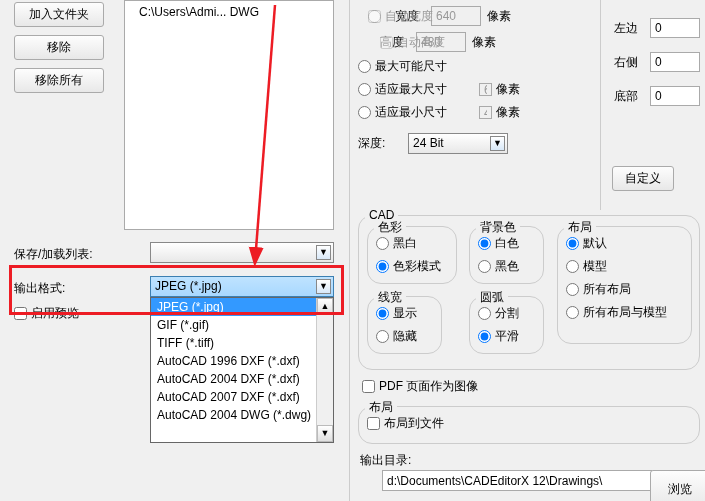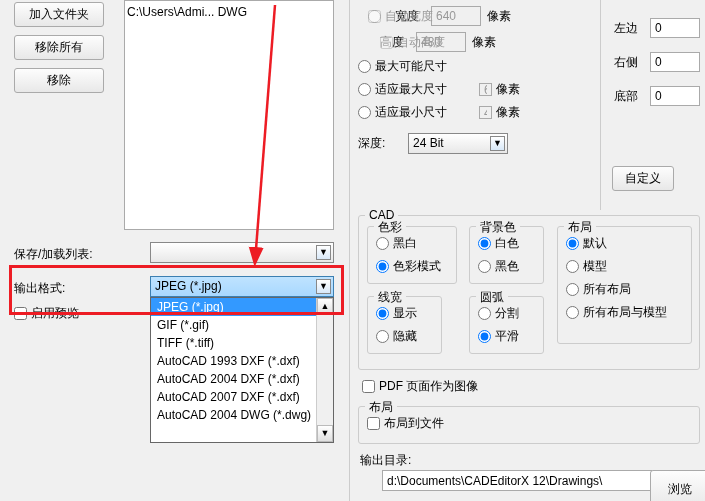--- a/index.html
+++ b/index.html
@@ -1,49 +1,49 @@
 <!DOCTYPE html>
 <html><head>
 <meta charset="utf-8">
 <style>
 *{box-sizing:border-box;margin:0;padding:0;font-family:"Microsoft YaHei","SimSun",sans-serif;font-size:12px}
 body{background:#f0f0f0;width:705px;height:501px;overflow:hidden;position:relative}
 .btn{background:linear-gradient(#fdfdfd,#e8e8e8);border:1px solid #aaa;border-radius:3px;padding:3px 0;text-align:center;cursor:pointer;width:90px;margin-bottom:8px}
 .leftcol{position:absolute;left:14px;top:2px;width:100px}
-.filelist{position:absolute;left:124px;top:0;width:210px;height:230px;background:#fff;border:1px solid #aaa;padding:4px 2px;overflow:hidden}
+.filelist{position:absolute;left:124px;top:0;width:210px;height:230px;background:#fff;border:1px solid #aaa;padding:4px 14px;overflow:hidden}
 .lbl{position:absolute;font-size:12px;color:#000}
 .combo{position:absolute;background:linear-gradient(#fff,#e8e8e8);border:1px solid #888;height:21px;line-height:19px;padding:0 4px}
 .combo .arrow{position:absolute;right:2px;top:2px;width:15px;height:15px;border:1px solid #888;background:linear-gradient(#fff,#d8e8f8);text-align:center;line-height:13px;font-size:9px}
 .combo.open{background:linear-gradient(#bfe3ff,#a8d8ff);border:1px solid #3c7fb1}
 .dropdown{position:absolute;background:#fff;border:1px solid #666;z-index:10}
 .dropdown .item{padding:2px 6px;height:18px;line-height:14px;cursor:pointer}
 .dropdown .item.sel{background:#3399ff;color:#fff}
 .dropdown .sb{position:absolute;right:0;top:0;bottom:0;width:17px;background:#f0f0f0;border-left:1px solid #ccc}
 .dropdown .sb .ar{height:17px;text-align:center;line-height:15px;font-size:9px;background:linear-gradient(#fff,#e0e0e0);border:1px solid #bbb}
 .checkbox{position:absolute;display:flex;align-items:center;gap:4px}
 .checkbox input{width:13px;height:13px}
 .checkbox.disabled{color:#999}
-.group{position:absolute;border:1px solid #ccc;border-radius:3px;padding:8px 8px 6px 8px}
+.group{position:absolute;border:1px solid #ccc;border-radius:14px;padding:8px 8px 6px 8px}
 .group .title{position:absolute;top:-8px;left:6px;background:#f0f0f0;padding:0 4px;font-size:12px}
 .radio{display:flex;align-items:center;gap:4px;margin-bottom:6px}
 .radio input{width:13px;height:13px}
 .num{width:50px;height:20px;border:1px solid #aaa;padding:1px 4px;background:#fff}
 .num:disabled{background:#f0f0f0;color:#999}
 .row{display:flex;align-items:center;gap:6px;margin-bottom:6px}
 .redbox{position:absolute;border:3px solid #ed1c24;pointer-events:none;z-index:20}
 .txtfield{position:absolute;background:#fff;border:1px solid #aaa;height:21px;padding:1px 4px}
 svg.arrow-svg{position:absolute;z-index:15;pointer-events:none}
 </style>
 </head>
 <body>
 
 <div class="leftcol">
   <div class="btn">加入文件夹</div>
+  <div class="btn">移除</div>
   <div class="btn">移除所有</div>
-  <div class="btn">移除</div>
 </div>
 
 <div class="filelist">
   <div>C:\Users\Admi...    DWG</div>
 </div>
 
 <div class="lbl" style="left:14px;top:246px">保存/加载列表:</div>
 <div class="combo" style="left:150px;top:242px;width:184px">
   <span class="arrow">▼</span>
 </div>
@@ -51,21 +51,21 @@
 <div class="lbl" style="left:14px;top:280px">输出格式:</div>
 <div class="combo open" style="left:150px;top:276px;width:184px">
   <span>JPEG (*.jpg)</span>
   <span class="arrow">▼</span>
 </div>
 
 <div class="dropdown" style="left:150px;top:297px;width:184px;height:146px">
   <div class="item sel">JPEG (*.jpg)</div>
   <div class="item">GIF (*.gif)</div>
   <div class="item">TIFF (*.tiff)</div>
-  <div class="item">AutoCAD 1993 DXF (*.dxf)</div>
+  <div class="item">AutoCAD 1996 DXF (*.dxf)</div>
   <div class="item">AutoCAD 2004 DXF (*.dxf)</div>
   <div class="item">AutoCAD 2007 DXF (*.dxf)</div>
   <div class="item">AutoCAD 2004 DWG (*.dwg)</div>
   <div class="sb">
     <div class="ar">▲</div>
     <div class="ar" style="position:absolute;bottom:0;left:0;right:0">▼</div>
   </div>
 </div>
 
 <div class="checkbox" style="left:14px;top:305px">

